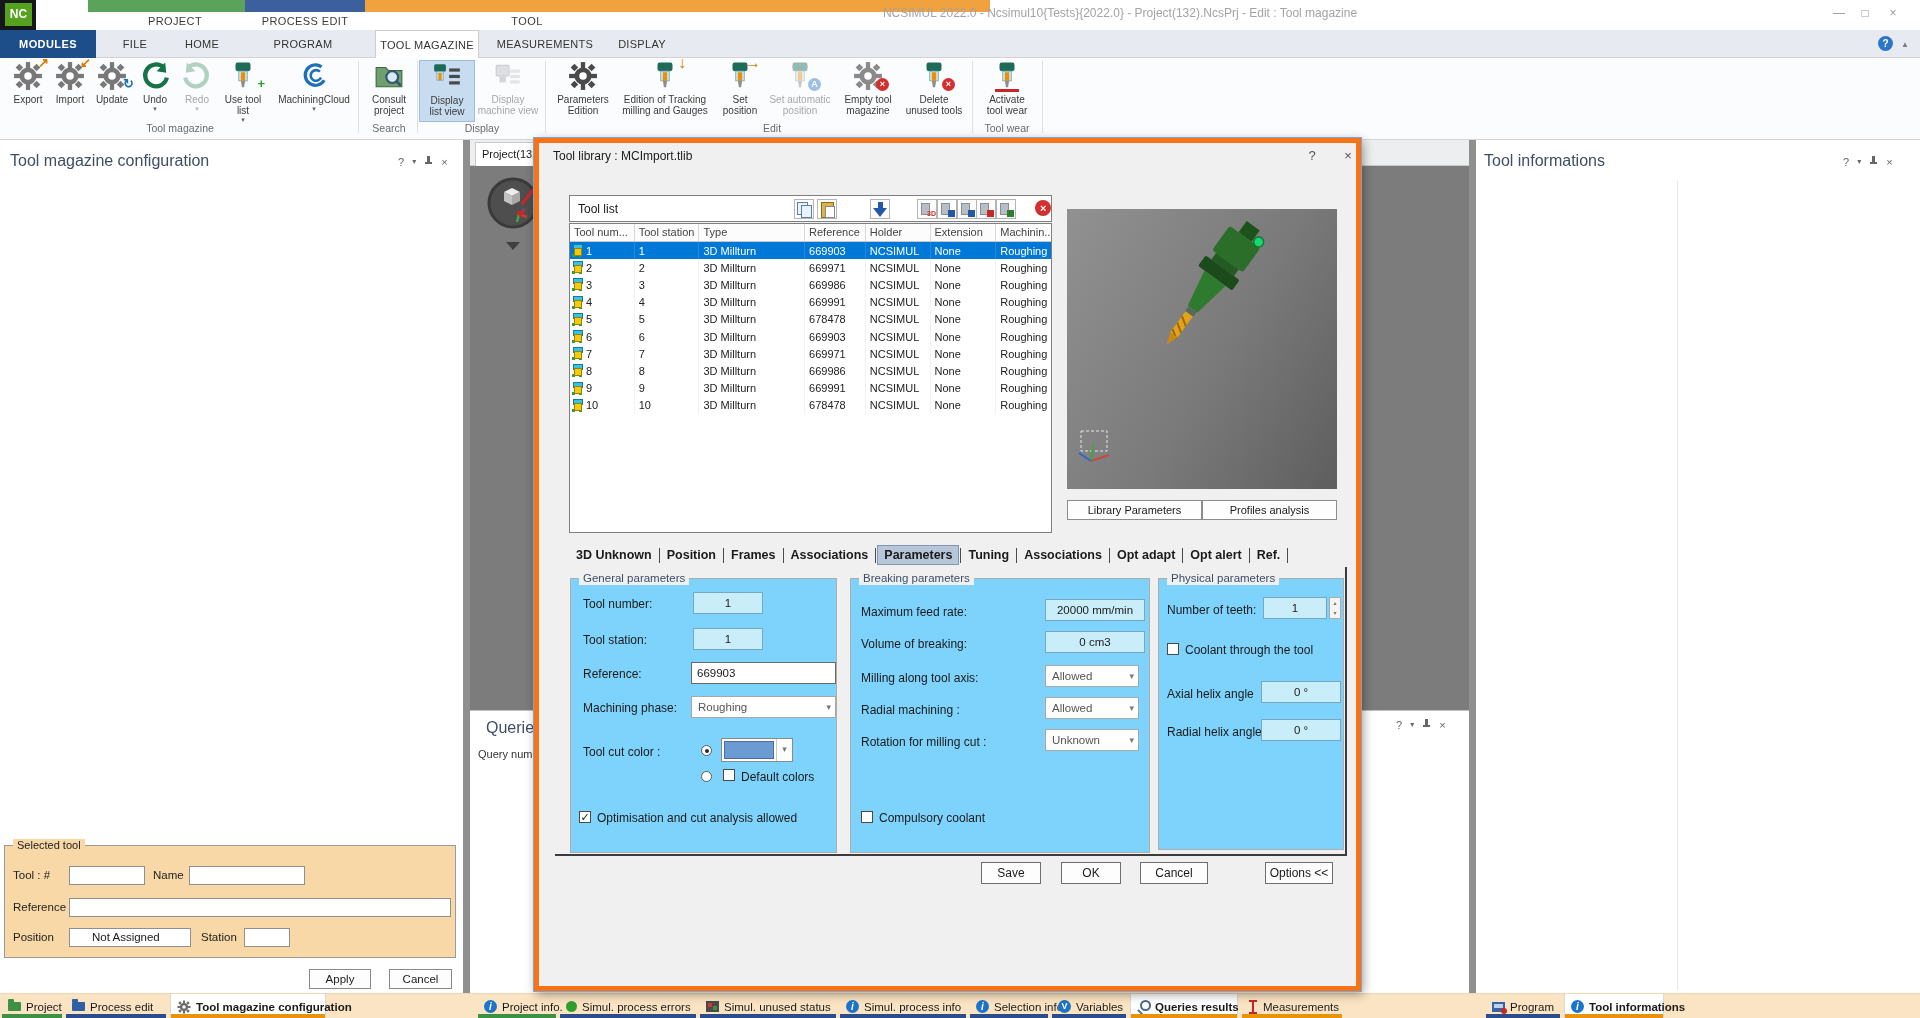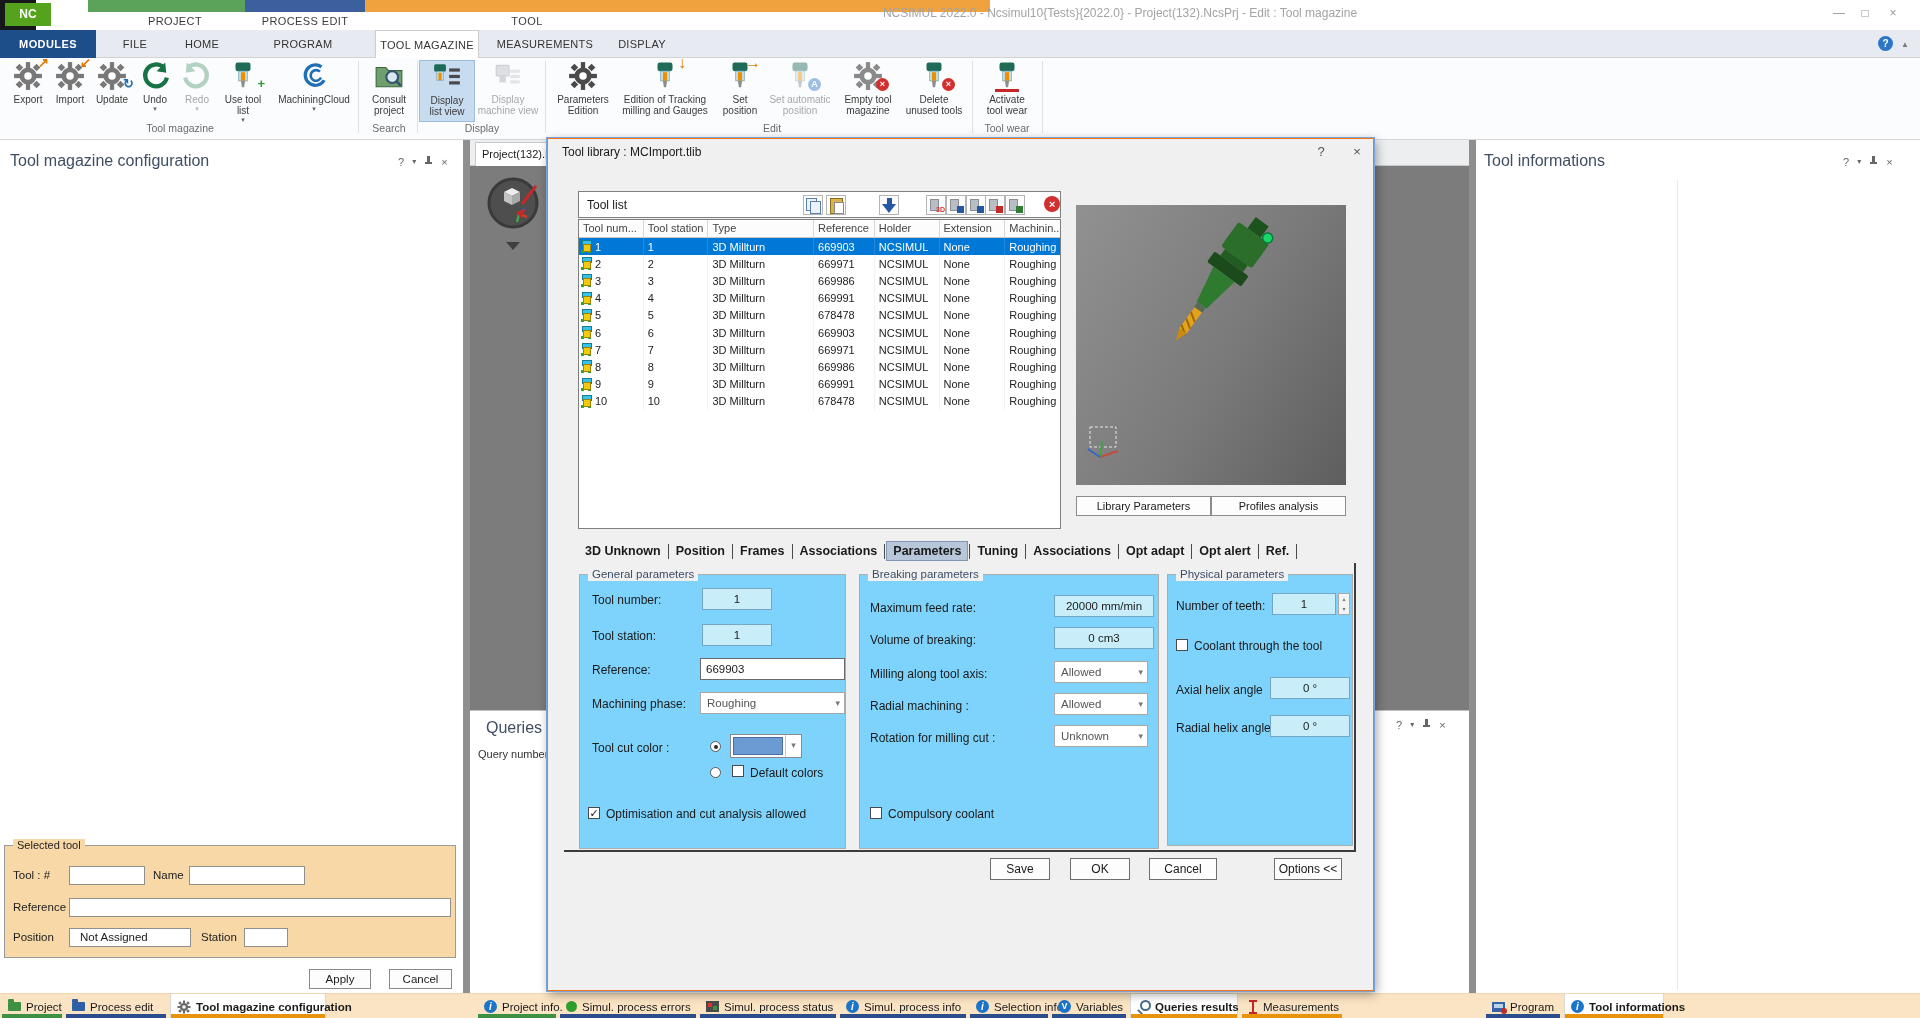--- a/index.html
+++ b/index.html
@@ -1,21 +1,21 @@
 <!DOCTYPE html>
 <html><head>
 <meta charset="utf-8">
 <style>
 *{margin:0;padding:0;box-sizing:border-box}
 html,body{background:#DADADA}
 #app{position:relative;width:1920px;height:1018px;font-family:"Liberation Sans",sans-serif;background:#FFF;overflow:hidden;font-size:12px;color:#1A1A1A}
 
 .titlebar{position:absolute;left:0;top:0;width:1920px;height:30px;background:#FFF}
 .ncblock{position:absolute;left:0;top:0;width:36px;height:30px;background:#15171A}
-.nclogo{position:absolute;left:5px;top:3px;width:46px;height:23px;background:#55A31C;color:#FFF;font-weight:bold;font-size:12px;text-align:center;line-height:23px}
+.nclogo{position:absolute;left:5px;top:3px;width:27px;height:23px;background:#55A31C;color:#FFF;font-weight:bold;font-size:12px;text-align:center;line-height:23px}
 .catbar{position:absolute;top:0;height:12px}
 .catlabel{position:absolute;top:12px;height:18px;line-height:18px;font-size:11px;color:#3C3C3C;letter-spacing:.4px;transform:translateX(-50%)}
 .wintitle{position:absolute;left:860px;top:6px;width:520px;text-align:center;color:#A3A3A3;font-size:12px;white-space:nowrap}
 .winctl{position:absolute;top:6px;color:#9A9A9A;font-size:12px;width:22px;text-align:center;cursor:default}
 
 .menubar{position:absolute;left:0;top:30px;width:1920px;height:28px;background:#E7EBF1;border-bottom:1px solid #D3D3D3}
 .modules{position:absolute;left:0;top:0;width:96px;height:28px;background:#1D4E89;color:#FFF;font-size:11px;font-weight:bold;text-align:center;line-height:28px;letter-spacing:.4px}
 .mtab{position:absolute;top:0;height:28px;line-height:28px;text-align:center;font-size:11px;color:#333;letter-spacing:.3px}
 .mtab.sel{background:#FFF;border:1px solid #CDCDCD;border-bottom:none;font-weight:normal}
 .ribhelp{position:absolute;width:15px;height:15px;border-radius:50%;background:#2C76C8;color:#FFF;font-size:10px;font-weight:bold;text-align:center;line-height:15px}
@@ -42,28 +42,28 @@
 .picons{position:absolute;display:flex;gap:8px;align-items:center;color:#666;font-size:11px}
 .picons span{line-height:12px}
 .ipin{position:relative;width:9px;height:12px;display:inline-block}
 .ipin::before{content:"";position:absolute;left:3px;top:0;width:3px;height:6px;background:#666}
 .ipin::after{content:"";position:absolute;left:1px;top:6px;width:7px;height:2px;background:#666;box-shadow:3px 4px 0 -1.5px #666}
 .splitter{position:absolute;background:#8F8F8F}
 
 .seltool{position:absolute;border:1px solid #9A9A9A;background:#F8D8A6}
 .legend{position:absolute;top:-7px;left:8px;background:inherit;padding:0 4px;font-size:11px;color:#222;line-height:13px}
 .flabel{position:absolute;font-size:11.5px;color:#222;white-space:nowrap}
-.finput{position:absolute;background:#FFF;border:1px solid #8F8F8F;font-size:11.5px;line-height:17px;padding:0 10px;overflow:hidden;white-space:nowrap}
+.finput{position:absolute;background:#FFF;border:1px solid #8F8F8F;font-size:11.5px;line-height:17px;padding:0 22px;overflow:hidden;white-space:nowrap}
 .pbtn{position:absolute;background:#FDFDFD;border:1px solid #8A8A8A;font-size:11.5px;text-align:center;cursor:default}
 
 .vp{position:absolute;background:#7C7C7C}
 .vptabstrip{position:absolute;background:#EDEEEF;border-bottom:1px solid #C9C9C9}
 .vptab{position:absolute;background:#FFF;border:1px solid #C9C9C9;border-bottom:none;font-size:11px;line-height:22px;padding:0 6px;white-space:nowrap;overflow:hidden}
 
-.dialog{position:absolute;left:547px;top:138px;width:827px;height:853px;background:#F0F0F0;border:1px solid #f97316;box-shadow:0 0 0 1px #7AA3D6,2px 3px 10px rgba(0,0,0,.4);z-index:50}
+.dialog{position:absolute;left:534px;top:138px;width:827px;height:853px;background:#F0F0F0;border:5px solid #f97316;box-shadow:0 0 0 1px #7AA3D6,2px 3px 10px rgba(0,0,0,.4);z-index:50}
 .dtitle{position:absolute;left:14px;top:6px;font-size:12px;color:#1A1A1A}
 .dico{position:absolute;top:5px;color:#555;font-size:13px;width:16px;text-align:center;cursor:default}
 .dbox{position:absolute;background:#FFF;border:1px solid #7F7F7F}
 .dlgico{position:absolute;top:3px;width:20px;height:20px;border:1px solid #B5B5B5;background:#FDFDFD;cursor:default}
 
 .ic-copy{position:relative;display:block;width:100%;height:100%}
 .ic-copy::before,.ic-copy::after{content:"";position:absolute;width:9px;height:11px;background:#EAF2FB;border:1px solid #5B7FA6}
 .ic-copy::before{left:2px;top:2px}.ic-copy::after{left:6px;top:5px}
 .ic-paste{position:relative;display:block;width:100%;height:100%}
 .ic-paste::before{content:"";position:absolute;left:3px;top:2px;width:11px;height:14px;background:#D9B44A;border:1px solid #8A6D1F}
@@ -848,21 +848,21 @@
     <div class="stab u-green" style="left:478px;width:78px">
       <span class="iinfo">i</span>
       <span>Project info.</span>
     </div>
     <div class="stab u-navy" style="left:560px;width:136px">
       <span class="idot"></span>
       <span>Simul. process errors</span>
     </div>
     <div class="stab u-navy" style="left:700px;width:136px">
       <span class="istatus"></span>
-      <span>Simul. process status</span>
+      <span>Simul. unused status</span>
     </div>
     <div class="stab u-navy" style="left:840px;width:126px">
       <span class="iinfo">i</span>
       <span>Simul. process info</span>
     </div>
     <div class="stab u-navy" style="left:970px;width:78px">
       <span class="iinfo">i</span>
       <span>Selection info</span>
     </div>
     <div class="stab u-navy" style="left:1052px;width:74px">

